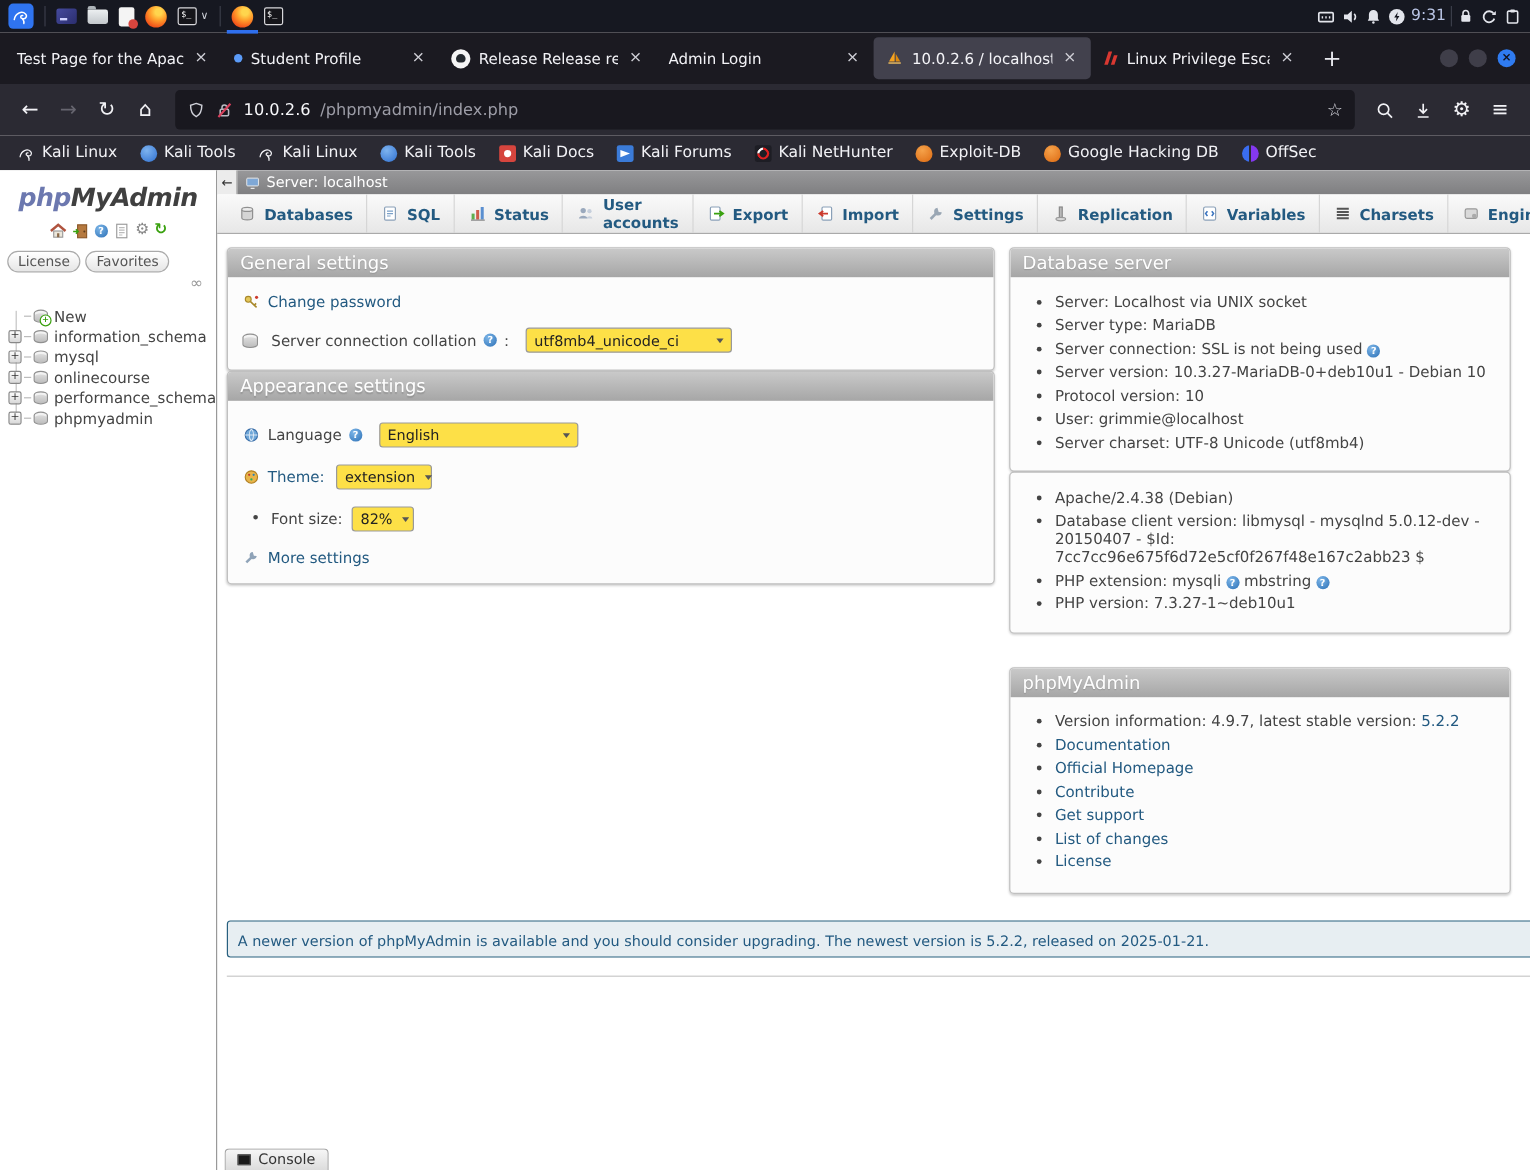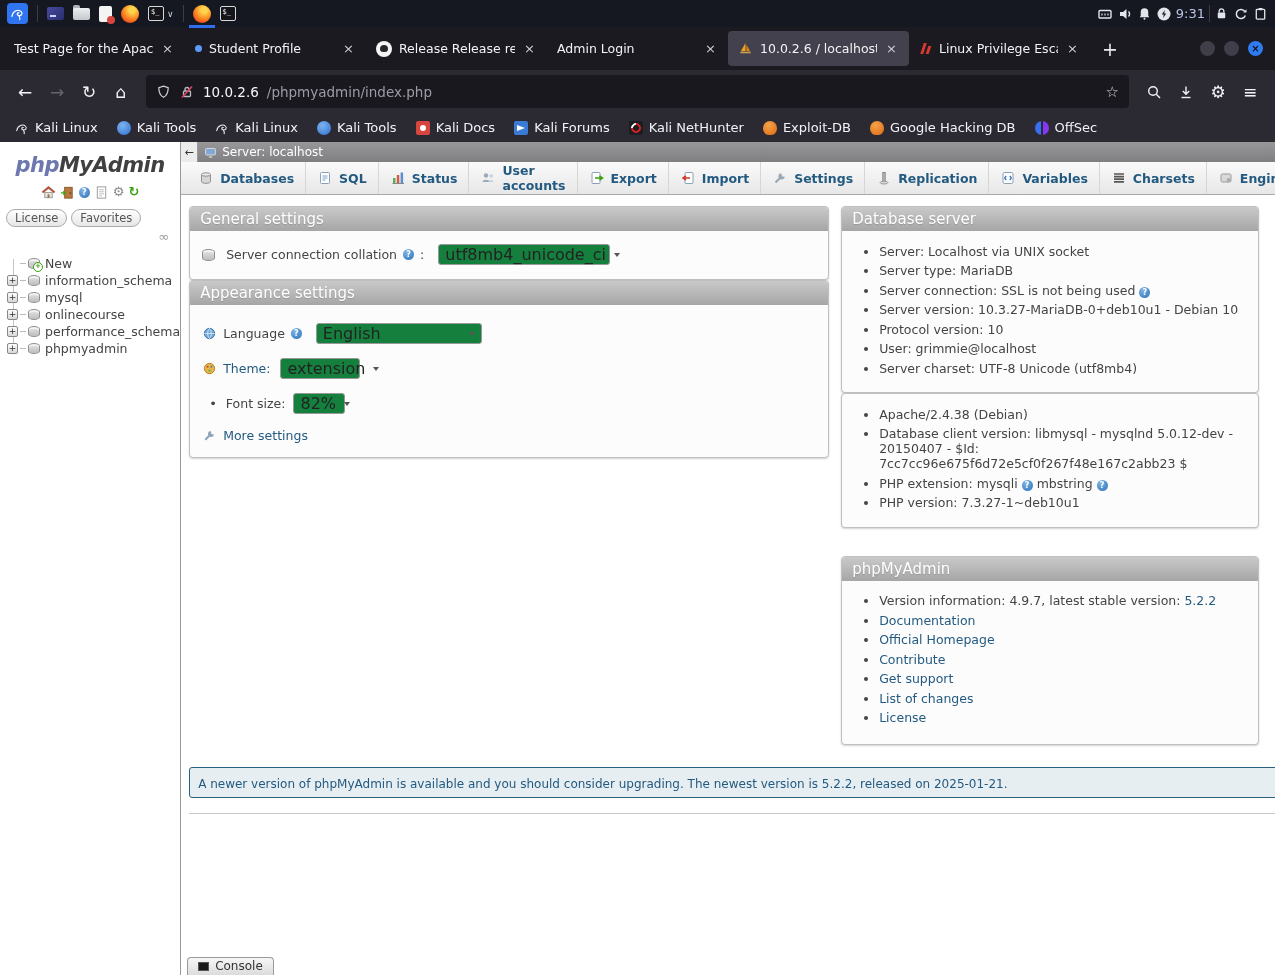--- a/index.html
+++ b/index.html
@@ -99,21 +99,21 @@
 .colL { width:640px; }
 .colR { width:418px; margin-left:12px; }
 .fieldset { border:1px solid #c0c0c0; border-radius:4px; background:#fcfcfc; box-shadow:0 1px 2px rgba(0,0,0,.18); overflow:hidden; }
 .fs-title { background:linear-gradient(#c9c9c9,#a6a6a6); color:#fff; font-size:15px; padding:3px 10px; text-shadow:0 1px 1px rgba(0,0,0,.15); }
 .fs-body { padding:13px 12px 14px; }
 .row { display:flex; align-items:center; gap:6px; }
 .mb14 { margin-bottom:14px; }
 .link { color:#235a81; font-size:12.5px; }
 .label { color:#444; font-size:12.5px; }
 .bullet { color:#444; font-size:13px; margin:0 3px 0 7px; }
-.selectbox { display:inline-flex; align-items:center; justify-content:space-between; gap:8px; border:1px solid #999; border-radius:3px; background:#15803d; height:21px; padding:0 6px; font-size:16px; color:#222; }
+.selectbox { display:inline-flex; align-items:center; justify-content:space-between; gap:8px; border:1px solid #999; border-radius:3px; background:#fde047; height:21px; padding:0 6px; font-size:12px; color:#222; }
 .caret { width:0; height:0; border-left:3.5px solid transparent; border-right:3.5px solid transparent; border-top:4px solid #555; flex:none; }
 .blist { margin:2px 0 4px 27px; }
 .blist li { color:#444; font-size:12.5px; margin:4.5px 0; }
 .blist li .lnk { color:#235a81; }
 .ico14 { width:15px; height:15px; flex:none; display:inline-flex; }
 .ico16 { width:16px; height:16px; flex:none; display:inline-flex; }
 
 .notice { margin-top:22px; border:1px solid #28607f; background:#e7eef2; border-radius:3px; padding:5px 8px; }
 .notice span { color:#235a81; font-size:12px; }
 .hrline { border:none; border-top:1px solid #c9c9c9; margin:15px 0 0; }
@@ -484,20 +484,28 @@
 
       </div>
 
       <div class="content">
         <div class="cols">
           <div class="colL">
 
             <div class="fieldset">
               <div class="fs-title">General settings</div>
               <div class="fs-body">
+                <div class="row mb14">
+                  <svg class="ico14" viewBox="0 0 16 16">
+                      <circle cx="5.2" cy="5.8" r="2.6" fill="#e4c75a" stroke="#a8882a"></circle>
+                      <path d="M7.2 7.8 12.6 13M10.6 11l1.6-1.6" stroke="#a8882a" stroke-width="1.4"></path>
+                      <circle cx="12.6" cy="4" r="1.4" fill="#cc3b2e"></circle>
+                    </svg>
+                  <span class="link">Change password</span>
+                </div>
                 <div class="row">
                   <span class="dbico" style="width:13px;height:12px;"></span>
                   <span class="label">Server connection collation</span>
                   <span class="help">?</span>
                   <span class="label">:</span>
                   <span class="selectbox" style="width:172px;margin-left:8px;">
                     <span>utf8mb4_unicode_ci</span>
                     <span class="caret"></span>
                   </span>
                 </div>

